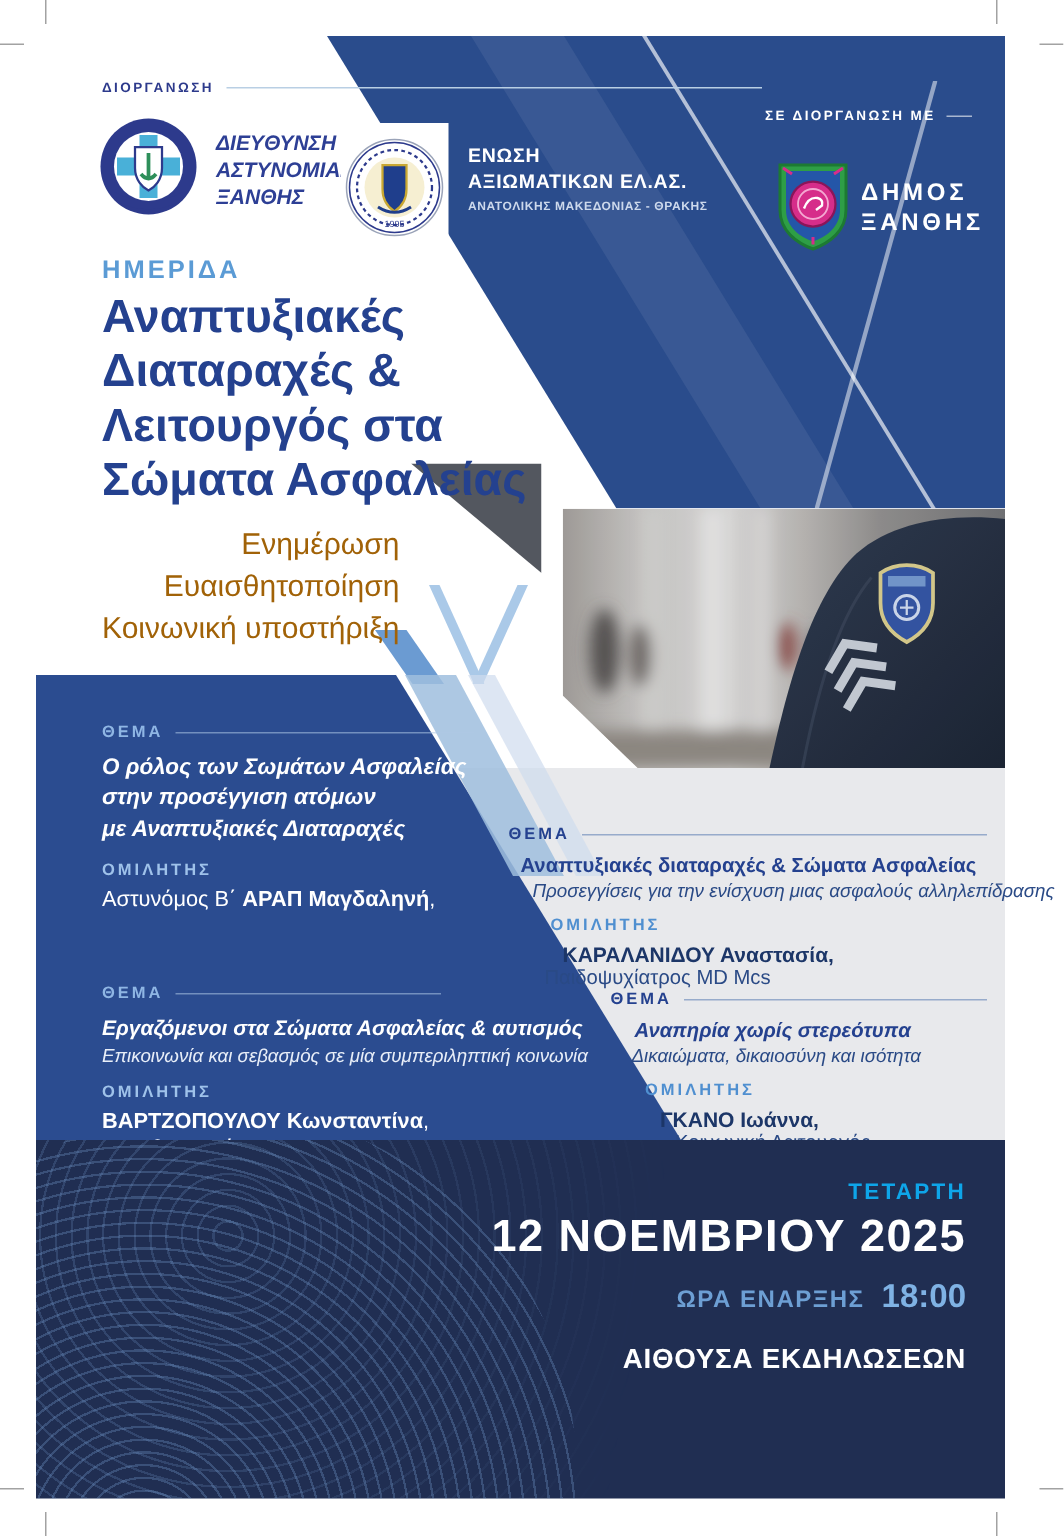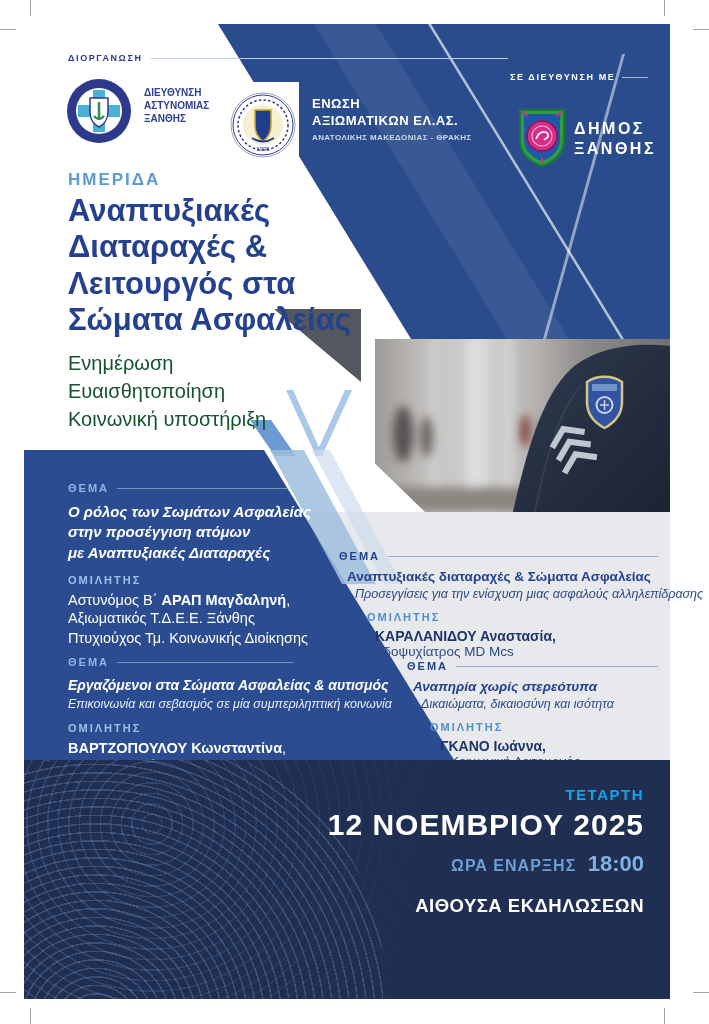--- a/index.html
+++ b/index.html
@@ -25,29 +25,29 @@
   .chev-solid{left:0;top:0;width:646px;height:440px;background:#6b9bd2;
         clip-path:polygon(226px 396px,247px 396px,272px 432px,251px 432px);}
   .chev-v1{left:0;top:0;width:646px;height:440px;background:#aac9e8;
         clip-path:polygon(262px 366px,269px 366px,299px 432px,292px 432px);}
   .chev-v2{left:0;top:0;width:646px;height:440px;background:#aac9e8;
         clip-path:polygon(321px 366px,328px 366px,298px 432px,291px 432px);}
 
   .small-label{font-size:9px;font-weight:bold;letter-spacing:1.6px;}
   .rule-thin{display:inline-block;height:1px;vertical-align:middle;}
 
-  .org-text{font-size:10px;font-weight:bold;color:#2d3f95;line-height:1.3;}
+  .org-text{font-size:14px;font-weight:bold;color:#2d3f95;line-height:1.3;font-style:italic;}
   .union-text{color:#ffffff;line-height:1.3;}
   .union-text .b{font-size:13px;font-weight:bold;letter-spacing:.5px;}
   .union-text .s{font-size:8px;font-weight:600;letter-spacing:.4px;color:#cdd9ec;}
   .partner-text{color:#fff;font-size:16px;font-weight:bold;letter-spacing:2.5px;line-height:1.25;}
 
   .kicker{font-size:17px;font-weight:bold;letter-spacing:2px;color:#5b9bd5;}
   .title{font-size:31px;font-weight:bold;color:#24418f;line-height:1.17;}
-  .subtitle{font-size:20px;color:#14532d;line-height:1.4;}
+  .subtitle{font-size:20px;color:#a16207;line-height:1.4;text-align:right;}
 
   
   .photo-wrap{left:351px;top:315px;width:295px;height:173px;
       clip-path:polygon(0 0,100% 0,100% 100%,17% 100%,0 72%);}
   .photo-wrap svg{display:block;width:100%;height:100%;}
 
   
   .gray-bg{left:0;top:488px;width:646px;height:248px;background:#e8e9ec;}
   .panel{left:0;top:426px;width:646px;height:310px;background:#2b4c90;
       clip-path:polygon(0 0,240px 0,430px 310px,0 310px);}
@@ -153,21 +153,21 @@
       <text x="33" y="59" text-anchor="middle" font-size="6" fill="#2d3a8c" font-family="Liberation Sans, sans-serif">1995</text>
     </svg>
 
     <div class="abs union-text" style="left:288px;top:72px;">
       <div class="b">ΕΝΩΣΗ</div>
       <div class="b">ΑΞΙΩΜΑΤΙΚΩΝ ΕΛ.ΑΣ.</div>
       <div class="s" style="margin-top:3px;">ΑΝΑΤΟΛΙΚΗΣ ΜΑΚΕΔΟΝΙΑΣ - ΘΡΑΚΗΣ</div>
     </div>
 
     <div class="abs" style="left:486px;top:48px;width:138px;display:flex;align-items:center;gap:7px;">
-      <span class="small-label" style="color:#ffffff;">ΣΕ ΔΙΕΥΘΥΝΣΗ ΜΕ</span>
+      <span class="small-label" style="color:#ffffff;">ΣΕ ΔΙΟΡΓΑΝΩΣΗ ΜΕ</span>
       <span class="rule-thin" style="flex:1;background:rgba(255,255,255,.6);height:1px;"></span>
     </div>
 
     <svg class="abs" style="left:494px;top:82px;" width="48" height="62" viewBox="0 0 48 62">
       <path d="M2 4 h44 v30 c0 14 -11 22 -22 26 C13 56 2 48 2 34 Z" fill="#2e9e46" stroke="#1d7a32" stroke-width="2"></path>
       <path d="M6 8 h36 v26 c0 11 -9 18 -18 21 C15 52 6 45 6 34 Z" fill="#2456a8"></path>
       <circle cx="24" cy="30" r="15" fill="#d62d8a" stroke="#8a1559" stroke-width="1.5"></circle>
       <circle cx="24" cy="30" r="10" fill="none" stroke="#f4a9d2" stroke-width="1.2"></circle>
       <path d="M18 33 q3 -8 9 -7 q4 1 3 5 l-4 3" stroke="#ffffff" stroke-width="1.6" fill="none"></path>
       <path d="M4 6 l6 4 M44 6 l-6 4 M24 57 v-5" stroke="#d62d8a" stroke-width="2"></path>
@@ -251,24 +251,20 @@
       </div>
       <div class="topic">
         <div style="white-space:nowrap;">Ο ρόλος των Σωμάτων Ασφαλείας</div>
         <div>στην προσέγγιση ατόμων</div>
         <div>με Αναπτυξιακές Διαταραχές</div>
       </div>
       <div class="sec-label speaker-label">ΟΜΙΛΗΤΗΣ</div>
       <div class="speaker" style="white-space:nowrap;">
         <span class="pfx">Αστυνόμος Β΄ </span><strong>ΑΡΑΠ Μαγδαληνή</strong><span>,</span>
       </div>
-      <div class="role" style="white-space:nowrap;">
-        <div>Αξιωματικός Τ.Δ.Ε.Ε. Ξάνθης</div>
-        <div>Πτυχιούχος Τμ. Κοινωνικής Διοίκησης</div>
-      </div>
     </div>
 
     <div class="abs sec on-blue" style="left:44px;top:632px;width:300px;">
       <div class="label-row" style="width:226px;">
         <span class="sec-label">ΘΕΜΑ</span>
         <span class="flexrule"></span>
       </div>
       <div class="topic" style="white-space:nowrap;font-size:14px;">Εργαζόμενοι στα Σώματα Ασφαλείας &amp; αυτισμός</div>
       <div class="topic-sub" style="white-space:nowrap;font-size:12.5px;">Επικοινωνία και σεβασμός σε μία συμπεριληπτική κοινωνία</div>
       <div class="sec-label speaker-label">ΟΜΙΛΗΤΗΣ</div>
@@ -292,21 +288,21 @@
         <strong>ΚΑΡΑΛΑΝΙΔΟΥ Αναστασία</strong><span>,</span>
       </div>
       <div class="role" style="margin-left:24px;">Παιδοψυχίατρος MD Mcs</div>
     </div>
 
     <div class="abs sec on-gray" style="left:383px;top:636px;width:251px;">
       <div class="label-row">
         <span class="sec-label">ΘΕΜΑ</span>
         <span class="flexrule"></span>
       </div>
-      <div class="topic italic-topic" style="margin-left:6px;">Αναπηρία χωρίς στερεότυπα</div>
+      <div class="topic italic-topic" style="margin-left:16px;">Αναπηρία χωρίς στερεότυπα</div>
       <div class="topic-sub" style="margin-left:14px;">Δικαιώματα, δικαιοσύνη και ισότητα</div>
       <div class="sec-label speaker-label" style="margin-left:23px;">ΟΜΙΛΗΤΗΣ</div>
       <div class="speaker" style="margin-left:33px;">
         <strong>ΓΚΑΝΟ Ιωάννα</strong><span>,</span>
       </div>
       <div class="role" style="margin-left:43px;">Κοινωνική Λειτουργός</div>
     </div>
 
     <div class="abs navy">
       <div class="when">

